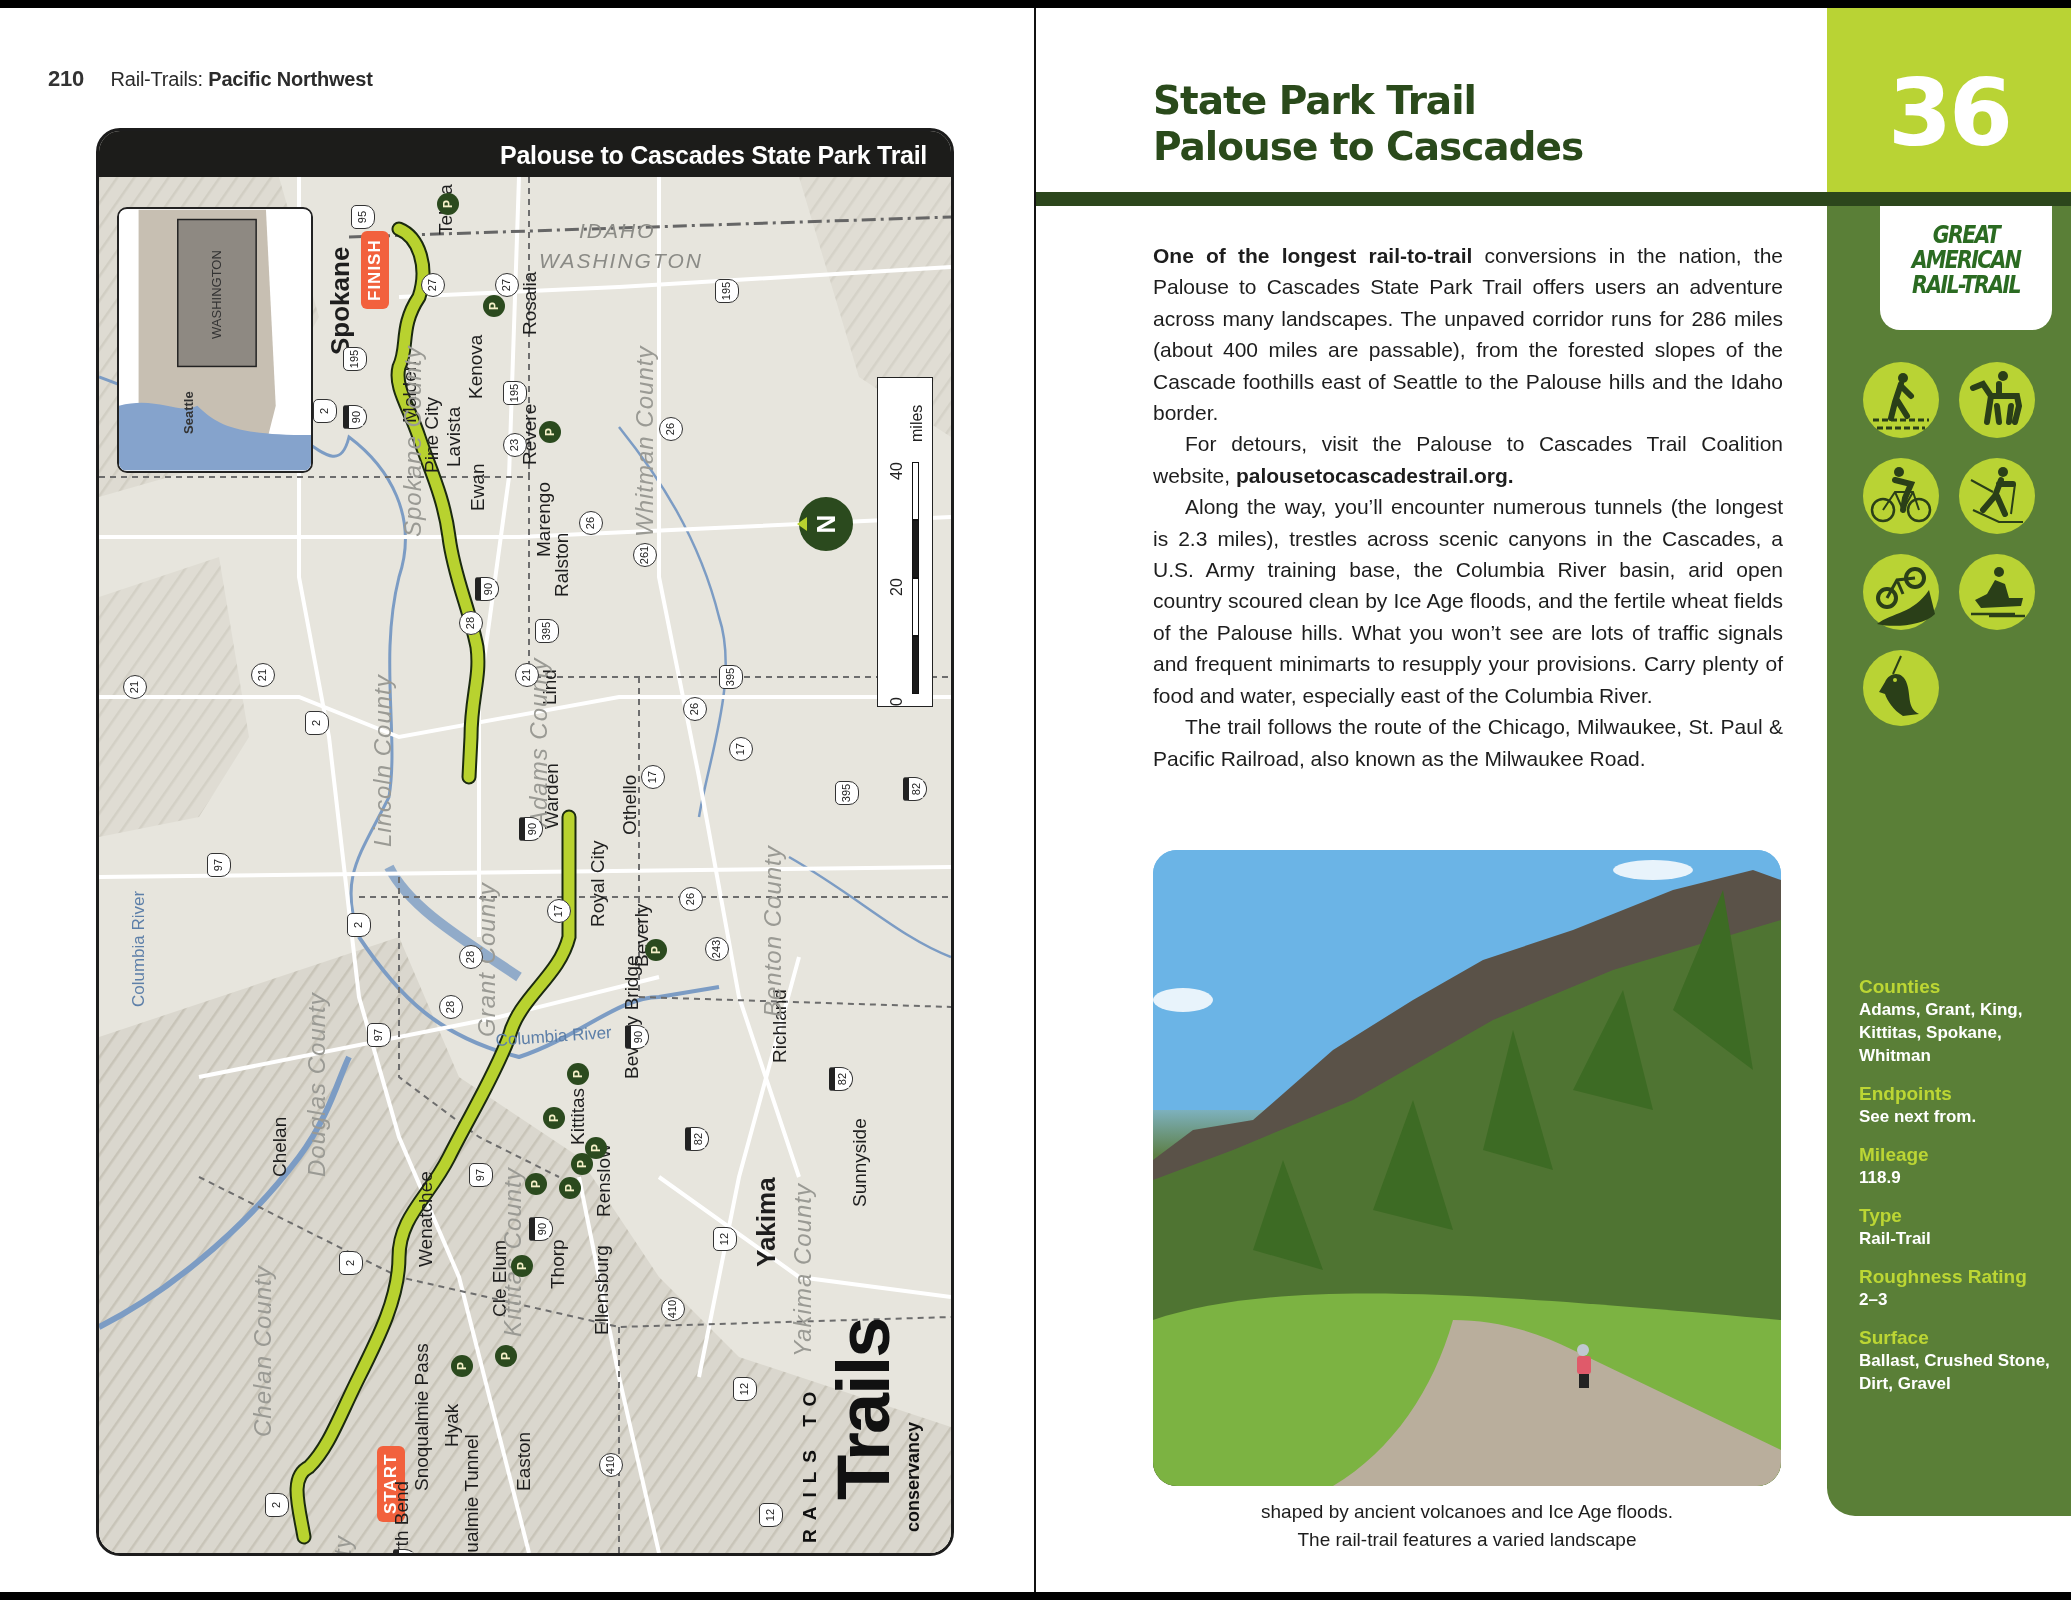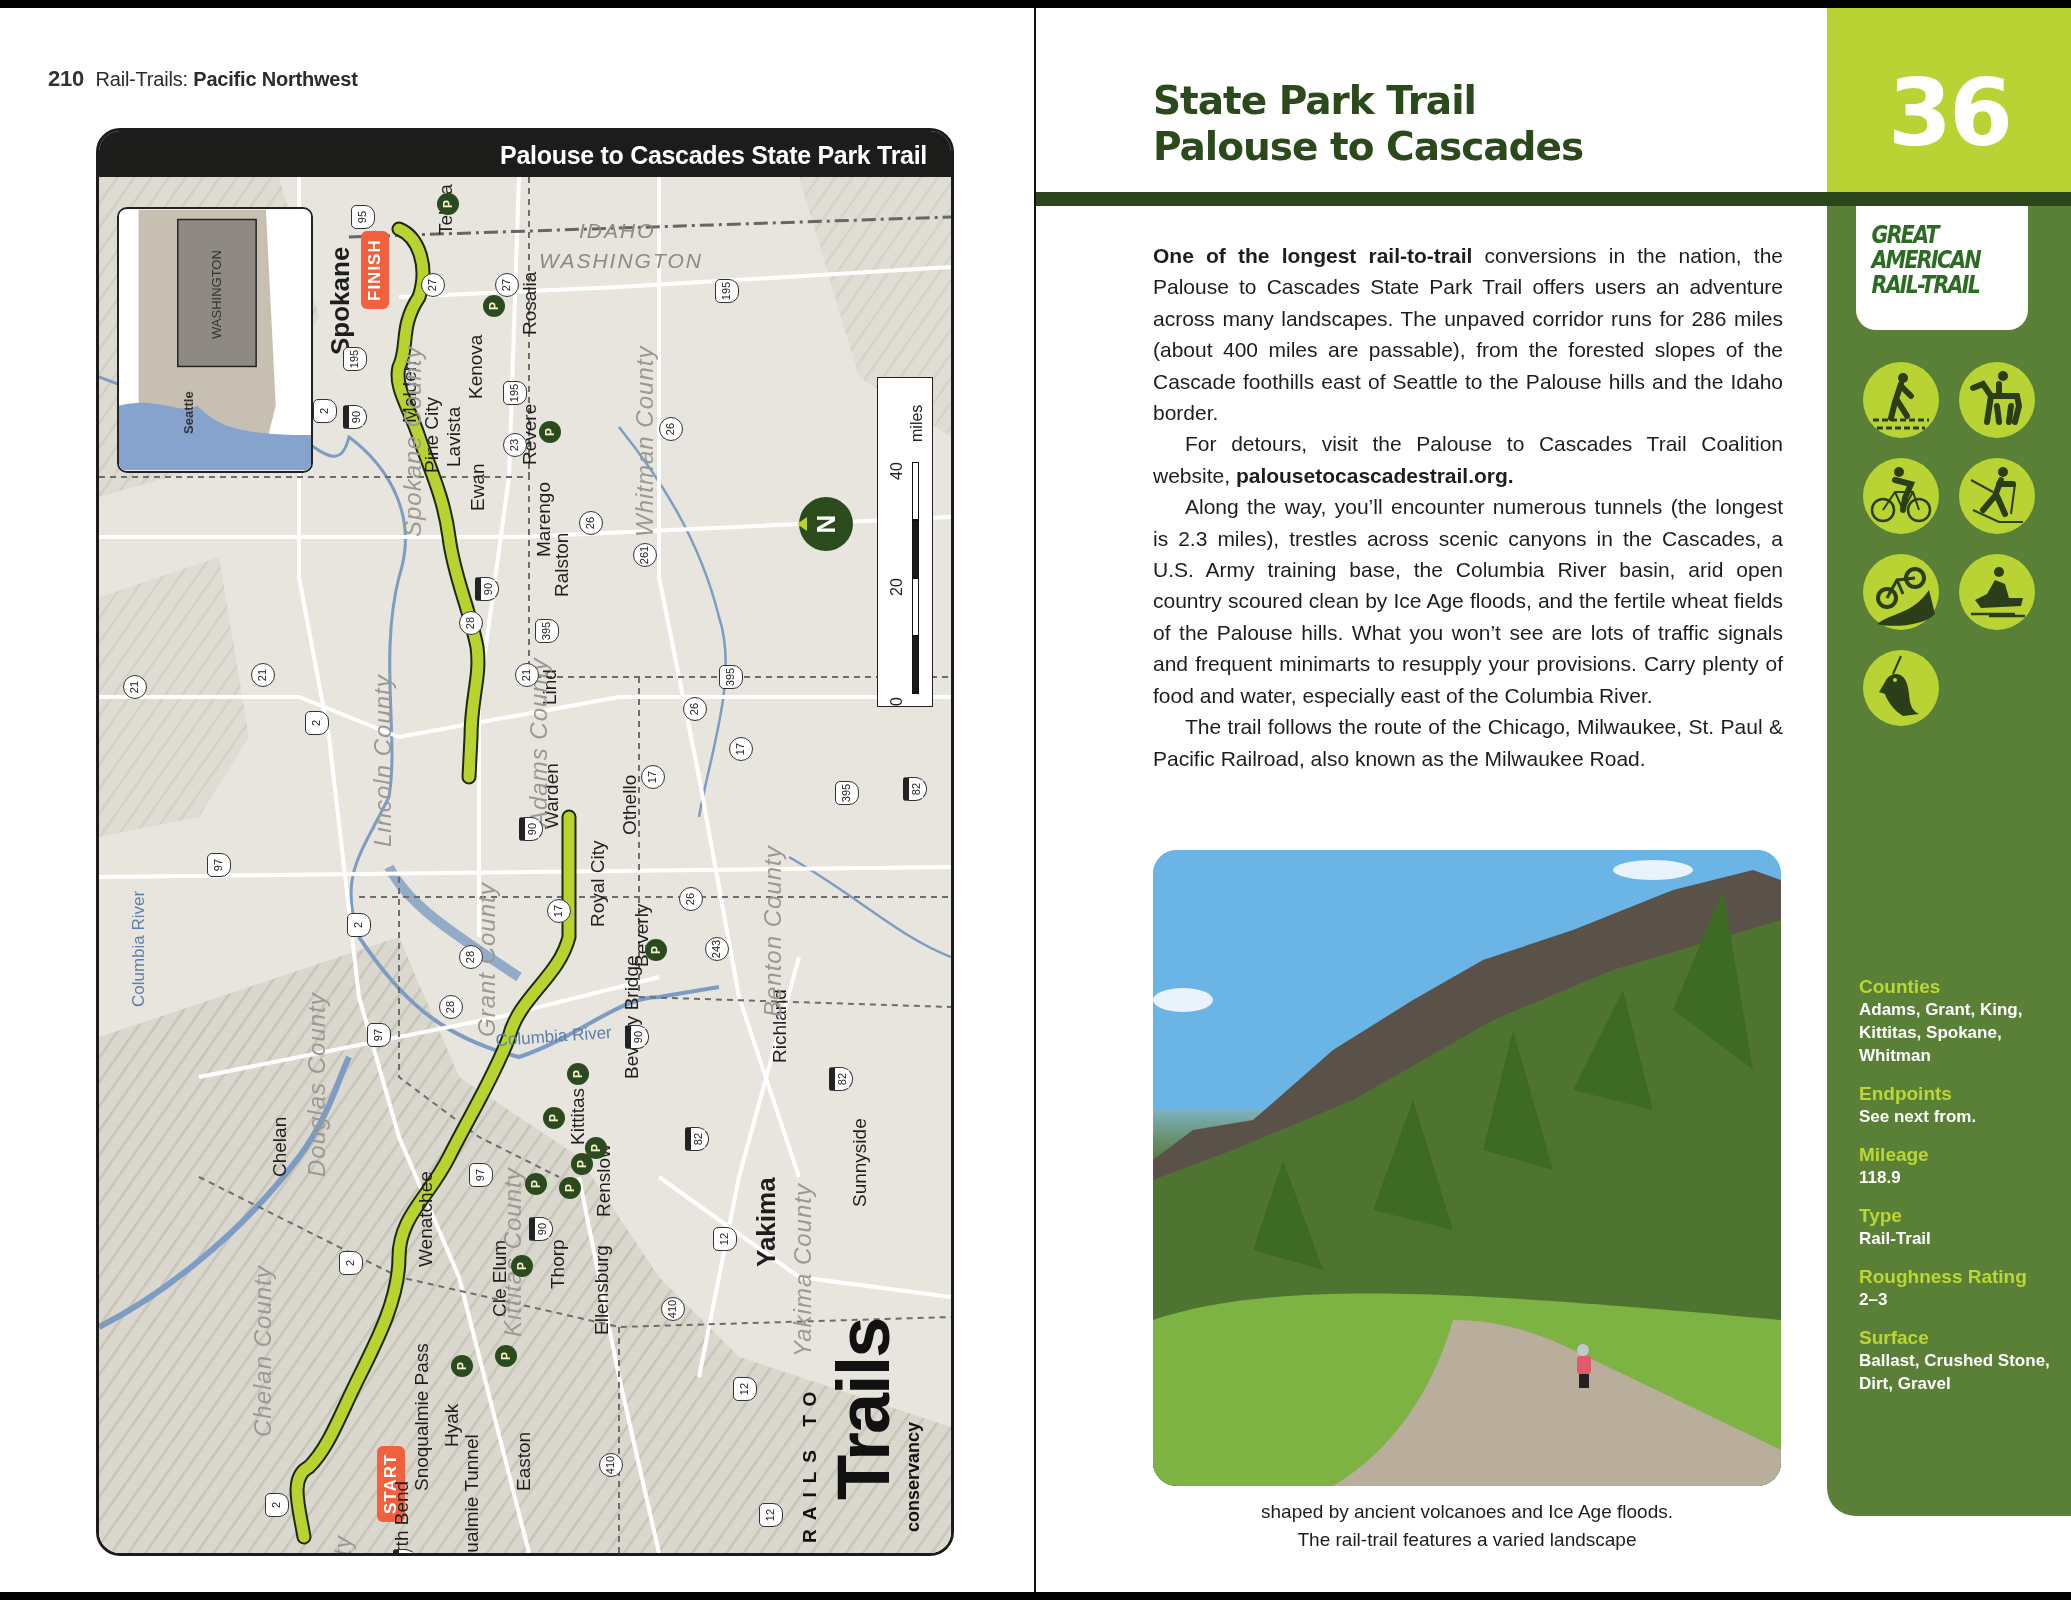--- a/index.html
+++ b/index.html
@@ -6,21 +6,21 @@
   html, body { width: 2071px; height: 1600px; background: #000; overflow: hidden; }
   body { font-family: "Liberation Sans", sans-serif; position: relative; }
 
   .spread { position: absolute; left: 0; top: 8px; width: 2071px; height: 1584px; background: #fff; }
   .page-left { position: absolute; left: 0; top: 0; width: 1035px; height: 1584px; background: #fff; }
   .page-right { position: absolute; left: 1036px; top: 0; width: 1035px; height: 1584px; background: #fff; }
   .gutter { position: absolute; left: 1034px; top: 0; width: 3px; height: 1584px; background: #111; }
 
   
   .running-head { position: absolute; left: 48px; top: 58px; font-size: 20px; color: #2b2b2b; letter-spacing: -0.2px; }
-  .running-head .pnum { font-weight: bold; font-size: 22px; margin-right: 6px; color: #333; }
+  .running-head .pnum { font-weight: bold; font-size: 22px; margin-right: 21px; color: #333; }
   .running-head .book { font-weight: bold; }
 
   
   .map-frame { position: absolute; left: 96px; top: 120px; width: 858px; height: 1428px; border: 3px solid #1c1c1c; border-radius: 24px; overflow: hidden; background: #e6e4dc; }
   .map-header { position: absolute; left: 0; top: 0; right: 0; height: 46px; background: #1c1c1a; color: #fff; font-weight: bold; font-size: 25px; text-align: right; padding: 10px 24px 0 0; letter-spacing: -0.3px; z-index: 5; }
   .map-body { position: absolute; left: 0; top: 46px; right: 0; bottom: 0; }
   .map-body svg { position: absolute; left: 0; top: 0; width: 100%; height: 100%; }
   .map-label { position: absolute; white-space: nowrap; font-size: 19px; color: #1e1e1e; transform-origin: left top; }
   .map-label.rot { transform: rotate(-90deg); }
   .map-label.county { color: #9a9a94; font-style: italic; font-size: 24px; letter-spacing: 1px; }
@@ -47,21 +47,21 @@
   .rtc-logo .small { position: absolute; left: 0; bottom: 12px; transform: rotate(-90deg); transform-origin: left top; font-weight: bold; font-size: 19px; letter-spacing: 9px; color: #111; white-space: nowrap; }
   .rtc-logo .big { position: absolute; left: 22px; bottom: -8px; transform: rotate(-90deg); transform-origin: left top; font-weight: bold; font-size: 74px; color: #111; letter-spacing: -2px; white-space: nowrap; }
   .rtc-logo .sub { position: absolute; left: 104px; bottom: 24px; transform: rotate(-90deg); transform-origin: left top; font-weight: bold; font-size: 18px; color: #111; white-space: nowrap; }
 
   
   .title { position: absolute; left: 117px; top: 70px; font-family: "DejaVu Sans", sans-serif; font-weight: bold; font-size: 39px; line-height: 46px; color: #2a4a1b; letter-spacing: -1px; }
   .title-rule { position: absolute; left: 0; top: 184px; width: 1035px; height: 14px; background: #2c461c; }
   .num-box { position: absolute; left: 791px; top: 0; width: 244px; height: 184px; background: #b9d334; }
   .num-box span { position: absolute; left: 0; right: 0; top: 52px; text-align: center; color: #fff; font-family: "DejaVu Sans", sans-serif; font-weight: bold; font-size: 92px; letter-spacing: -3px; }
   .sidebar { position: absolute; left: 791px; top: 198px; width: 244px; height: 1310px; background: #5a7f37; border-radius: 0 0 0 28px; }
-  .gart-logo { position: absolute; left: 29px; top: 0; width: 172px; height: 124px; background: #fff; border-radius: 0 0 20px 20px; padding-top: 16px; }
+  .gart-logo { position: absolute; left: 53px; top: 0; width: 172px; height: 124px; background: #fff; border-radius: 0 0 20px 20px; text-align: center; padding-top: 16px; }
   .gart-logo div { font-family: "DejaVu Sans", sans-serif; font-weight: bold; color: #2b6b22; font-size: 25px; line-height: 25px; letter-spacing: -2px; font-style: italic; transform: scaleX(0.82); }
   .icons { position: absolute; left: 36px; top: 156px; width: 180px; }
   .icon { position: absolute; width: 76px; height: 76px; border-radius: 50%; background: #b9d334; }
   .icon svg { width: 76px; height: 76px; }
   .facts { position: absolute; left: 32px; top: 770px; width: 200px; }
   .fact { margin-bottom: 16px; }
   .fact .k { color: #bcd634; font-weight: bold; font-size: 19px; line-height: 22px; }
   .fact .v { color: #fff; font-weight: bold; font-size: 17px; line-height: 23px; }
 
   .body-text { position: absolute; left: 117px; top: 232px; width: 630px; font-size: 21px; line-height: 31.4px; color: #1d1d1d; text-align: justify; }

